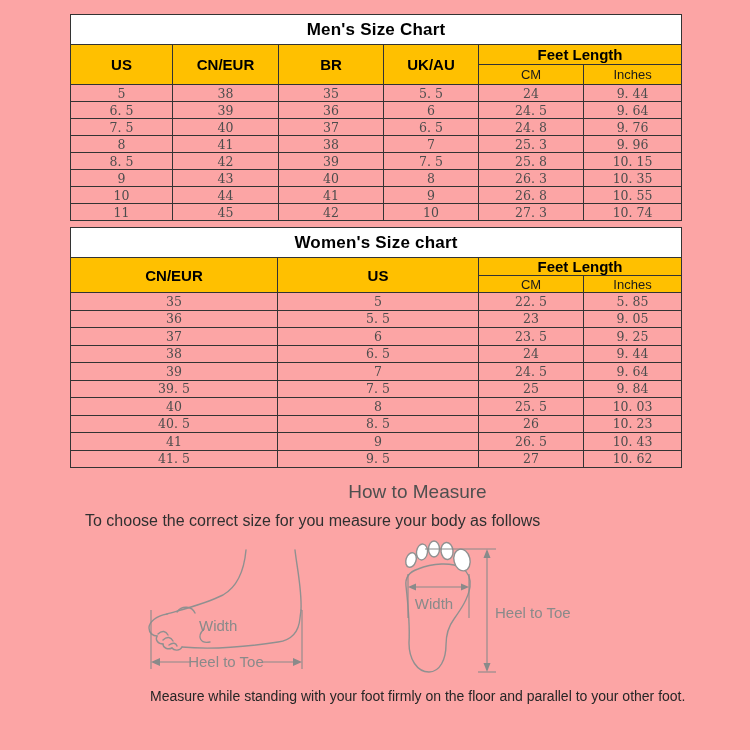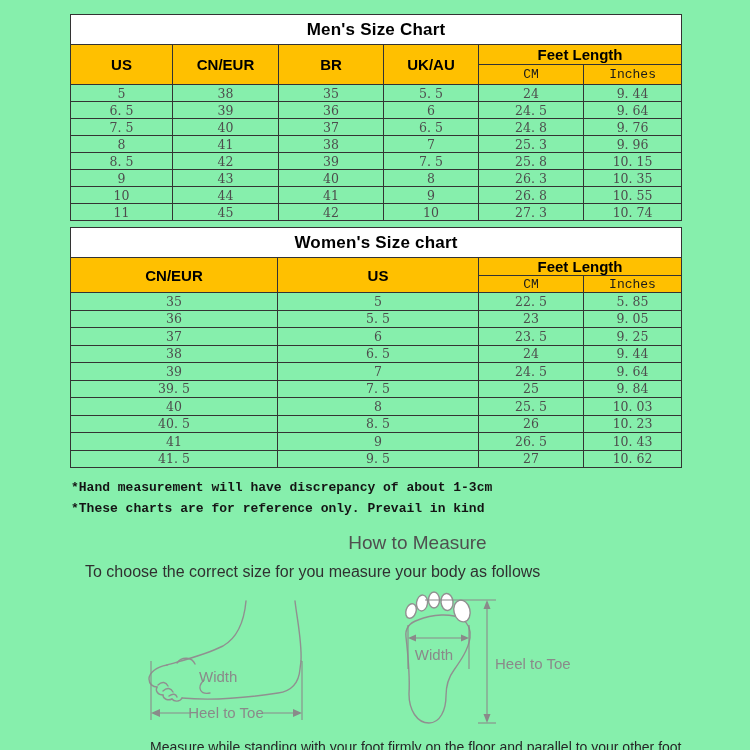--- a/index.html
+++ b/index.html
@@ -1,19 +1,19 @@
 <!DOCTYPE html>
 <html><head>
 <meta charset="utf-8">
 <style>
   html,body{margin:0;padding:0;background:#ffffff;}
   .page{
     position:relative;
     width:750px;height:750px;
-    background:#86efac;
+    background:#fca5a5;
     font-family:"Liberation Sans",sans-serif;
     overflow:hidden;
   }
   
   table.size-table{
     border-collapse:collapse;
     table-layout:fixed;
     margin-left:70px;
     width:611px;
   }
@@ -42,21 +42,20 @@
     height:19px;
   }
   .womens .head-row th{height:16px;}
   .feet-span{font-size:15px;}
   .subhead-row th{
     background:#FFC000;
     color:#1a1a1a;
     font-weight:normal;
     font-size:13px;
     height:19px;
-    font-family:Liberation Mono, monospace;
   }
   .womens .subhead-row th{height:16px;}
   .size-table td{
     height:16px;
     font-family:"DejaVu Serif","Liberation Serif",serif;
     font-size:12.5px;
     color:#4d4d4d;
     white-space:pre;
   }
   .womens td{height:16.5px;}
@@ -283,24 +282,20 @@
         </tr>
         <tr>
           <td>41. 5</td>
           <td>9. 5</td>
           <td>27</td>
           <td>10. 62</td>
         </tr>
       </tbody>
   </table>
 
-  <div class="notes">
-    <div>*Hand measurement will have discrepancy of about 1-3cm</div>
-    <div>*These charts are for reference only. Prevail in kind</div>
-  </div>
 
   <div class="howto-heading">How to Measure</div>
   <div class="howto-sub">To choose the correct size for you measure your body as follows</div>
 
   <div class="diagram-row">
 
     <svg class="side-view" width="185" height="148" viewBox="0 0 185 148">
 
       <path class="diag-stroke" d="M102,16 C100,38 93,53 79,61 C61,70 40,75 23,80"></path>
 

